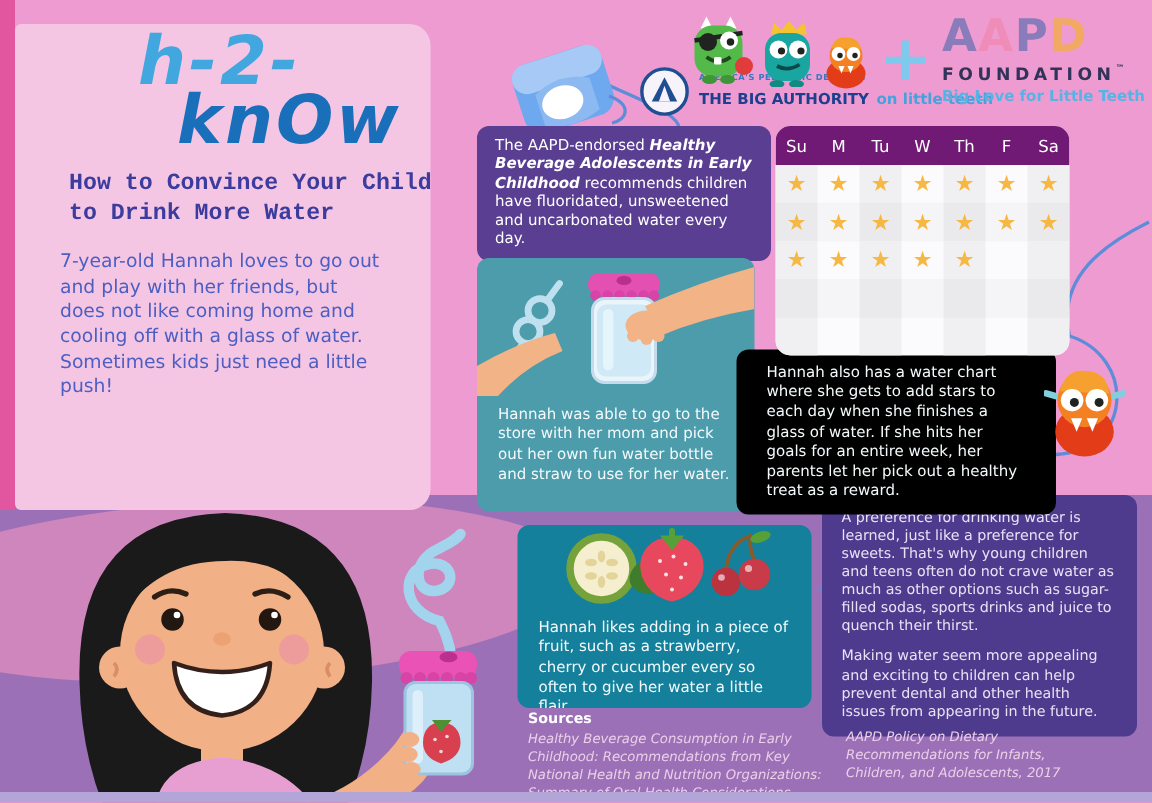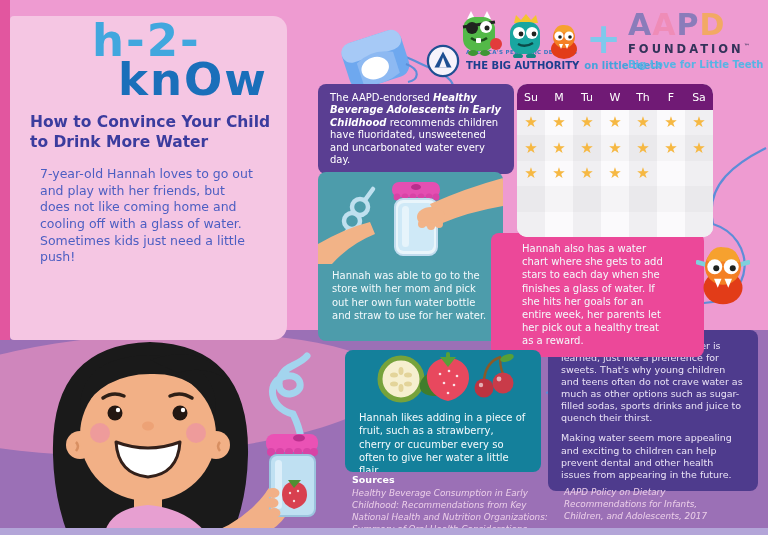--- a/index.html
+++ b/index.html
@@ -10,25 +10,25 @@
   .bg-bottom{position:absolute;left:0;right:0;top:330px;bottom:0;background:#9b70b6;z-index:0;}
   .rose-swoosh{position:absolute;left:-90px;top:334px;width:480px;height:120px;
     background:#cf86bc;border-radius:50%;transform:rotate(-3deg);z-index:1;}
   .left-stripe{position:absolute;left:0;top:0;width:10px;height:340px;background:#e2569f;z-index:2;}
   .wires{position:absolute;left:0;top:0;z-index:3;pointer-events:none;}
   .bottom-strip{position:absolute;left:0;bottom:0;height:7px;width:100%;background:#b3a5d8;z-index:40;}
 
   
   .panel{position:absolute;left:10px;top:16px;width:277px;height:324px;background:#f5c6e3;
     border-radius:4px 14px 14px 4px;z-index:4;padding:0;box-sizing:border-box;}
-  .logo{margin:6px 0 0 82px;font-weight:800;letter-spacing:2px;line-height:0.86;}
+  .logo{margin:6px 0 0 82px;font-weight:800;letter-spacing:2px;line-height:0.86;font-style:italic;}
   .logo-line1{font-size:45px;color:#41a7de;}
   .logo-line2{font-size:45px;color:#1a6fba;margin-left:26px;}
-  .panel h1{margin:14px 4px 0 20px;width:244px;font-size:15.5px;line-height:1.28;
-    color:#3b3c9e;font-weight:bold;}
+  .panel h1{margin:14px 4px 0 36px;width:244px;font-size:15.5px;line-height:1.28;
+    color:#3b3c9e;font-weight:bold;font-family:Liberation Mono, monospace;}
   .panel p{margin:13px 0 0 30px;width:214px;font-size:12.5px;line-height:1.33;
     color:#4c5ec2;font-weight:400;}
 
   
   .floss-box{position:absolute;left:322px;top:18px;z-index:4;}
   .monster{position:absolute;z-index:5;}
   .m-green{left:456px;top:10px;}
   .m-teal{left:502px;top:12px;}
   .m-orange{left:546px;top:22px;}
   .m-right{left:696px;top:244px;z-index:6;}
@@ -56,21 +56,21 @@
   .chart-grid{flex:1;display:grid;grid-template-columns:repeat(7,1fr);grid-auto-rows:1fr;}
   .grid-cell{display:flex;align-items:center;justify-content:center;}
   .col-shaded{background:#f0eff2;}
   .row-shaded{box-shadow:inset 0 0 0 99px rgba(0,0,0,0.022);}
   .star{font-size:15px;color:#f6b843;line-height:1;}
 
   .story-box{position:absolute;border-radius:8px;box-sizing:border-box;color:#f4fafc;
     font-size:10px;line-height:1.32;z-index:5;}
   .box-bottle{left:318px;top:172px;width:185px;height:169px;background:#4d9cab;overflow:hidden;}
   .box-bottle p{margin:2px 14px 0 14px;}
-  .box-chart{left:491px;top:233px;width:213px;background:#ec4899;padding:9px 31px;}
+  .box-chart{left:491px;top:233px;width:213px;background:#000000;padding:9px 20px;}
   .box-chart p{margin:0;}
   .box-fruit{left:345px;top:350px;width:196px;height:122px;background:#14809b;overflow:hidden;}
   .box-fruit p{margin:4px 14px 16px 14px;}
 
   .info-box{position:absolute;left:548px;top:330px;width:210px;background:#4e3b8d;border-radius:8px;
     padding:10px 13px;box-sizing:border-box;z-index:4;color:#e9e2f5;font-size:9.5px;line-height:1.27;}
   .info-box p{margin:0;}
   .info-box p + p{margin-top:8px;}
 
   .sources-left{position:absolute;left:352px;top:474px;width:208px;z-index:4;}

